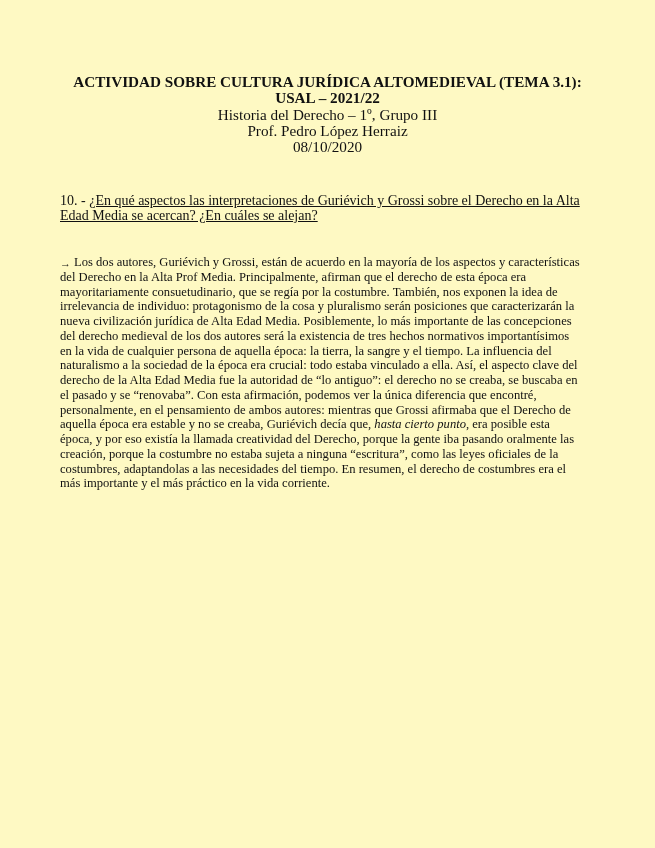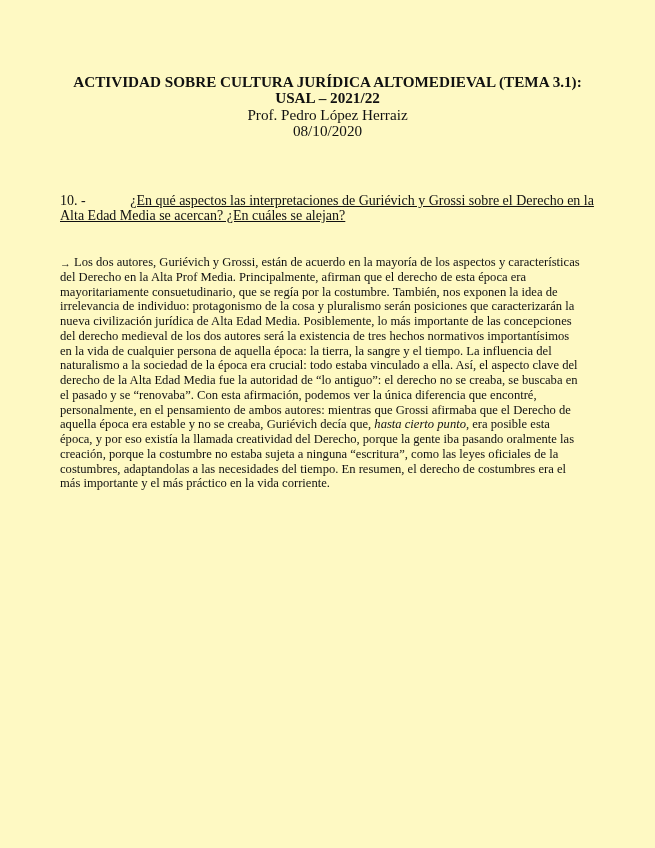--- a/index.html
+++ b/index.html
@@ -3,34 +3,35 @@
 <meta charset="utf-8">
 <style>
   html, body { margin: 0; padding: 0; background: #ffffff; }
   body { width: 655px; height: 848px; position: relative; overflow: hidden; font-family: "Liberation Serif", "DejaVu Serif", serif; color: #111; }
   .page { position: absolute; left: 0; top: 0; width: 655px; height: 848px; background: #fef9c3; }
   .header { position: absolute; left: 56px; top: 74px; width: 543px; text-align: center; }
   .header .line { display: block; font-size: 15.2px; line-height: 16.3px; white-space: nowrap; }
   .header .bold { font-weight: bold; }
   .question { position: absolute; left: 60px; top: 194px; width: 540px; font-size: 14px; line-height: 14.8px; }
   .question .num { text-decoration: none; }
-  .question .q { text-decoration: underline; margin-left: 41px; }
+  .question .q { text-decoration: underline; }
   .answer { position: absolute; left: 60px; top: 255px; width: 540px; font-size: 12.6px; line-height: 14.75px; }
   .answer .l { display: block; white-space: nowrap; }
   .arrow { font-size: 11px; position: relative; top: 1px; margin-right: 3px; }
   i { font-style: italic; margin-top: 48px; }
 </style>
 </head>
 <body>
 
 <div class="page">
 
   <div class="header">
     <span class="line bold">ACTIVIDAD SOBRE CULTURA JURÍDICA ALTOMEDIEVAL (TEMA 3.1):</span>
     <span class="line bold">USAL – 2021/22</span>
+    <span class="line">Historia del Derecho – 1º, Grupo III</span>
     <span class="line">Prof. Pedro López Herraiz</span>
     <span class="line">08/10/2020</span>
   </div>
 
   <div class="question">
     <span class="num">10. - </span><span class="q">¿En qué aspectos las interpretaciones de Guriévich y Grossi sobre el Derecho en la Alta Edad Media se acercan? ¿En cuáles se alejan?</span>
   </div>
 
   <div class="answer">
     <span class="l"><span class="arrow">→</span><span>Los dos autores, Guriévich y Grossi, están de acuerdo en la mayoría de los aspectos y características</span></span>

